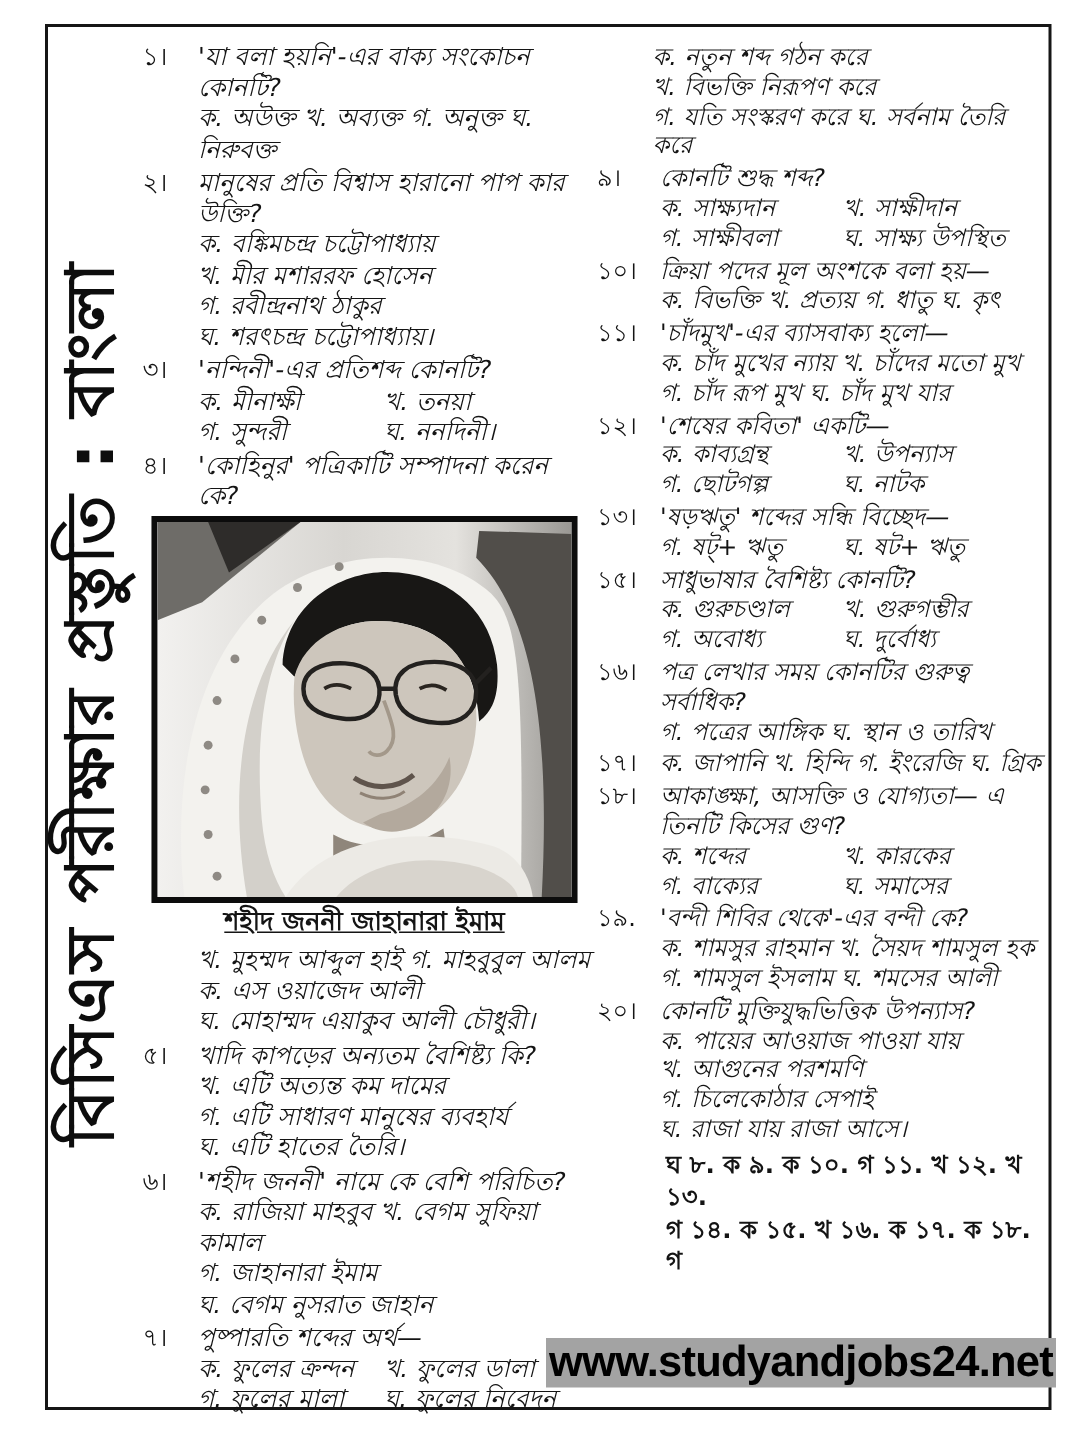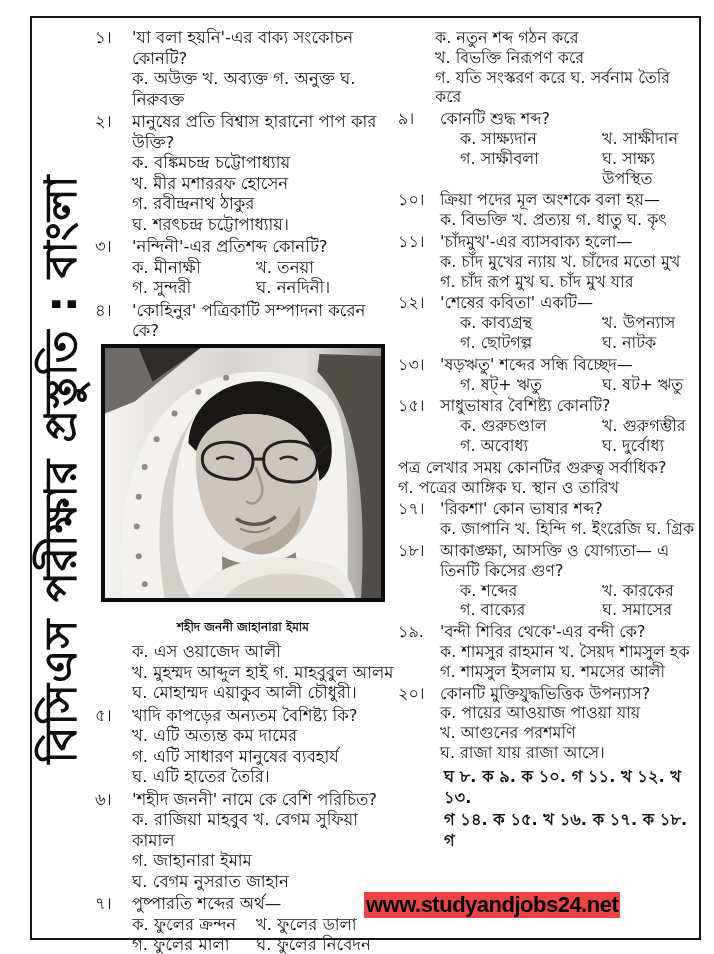--- a/index.html
+++ b/index.html
@@ -20,47 +20,47 @@
     transform:translate(-50%,-50%) rotate(-90deg);
     white-space:nowrap;font-size:44px;font-weight:bold;letter-spacing:1px;color:#0d0d0d;
   }
   
   .col{position:absolute;top:28px;}
   .col-left{left:95px;width:300px;font-size:16.5px;line-height:20.5px;}
   .col-right{left:398px;width:302px;font-size:16px;line-height:19.8px;}
   .q{display:flex;margin-bottom:2px;}
   .qnum{width:37px;flex:none;}
   .col-right .qnum{width:42px;}
-  .qbody{flex:1;min-width:0;}
+  .qbody{flex:1;min-width:0;font-style:italic;}
   .optline{}
   .cells{display:flex;}
   .cells .c{min-width:124px;padding-right:4px;box-sizing:border-box;}
-  .col-right .cells .c{min-width:122px;margin-left:20px;}
+  .col-right .cells .c{min-width:122px;}
   .cells .c:last-child{min-width:0;padding-right:0;}
   .cont .qnum{width:37px;}
   
   .photo{
     margin:4px 0 0 6px;width:276px;height:250px;
     border:4px solid #0c0c0c;box-sizing:content-box;background:#ddd;
   }
   .photo svg{display:block;width:100%;height:100%;}
   .caption{
-    width:284px;margin:15px 0 5px 6px;text-align:center;
-    font-weight:bold;font-size:12px;
+    width:284px;margin:3px 0 5px 6px;text-align:center;
+    font-weight:bold;font-size:17px;text-decoration:underline;
   }
   
   .answers{font-weight:bold;margin-top:3px;font-size:16.3px;line-height:21.5px;}
   .ans-line.ind{padding-left:46px;}
   .ans-label{padding-right:5px;}
   
   .website{
     position:absolute;left:364px;top:892px;
     font-family:"Liberation Sans","DejaVu Sans",sans-serif;
-    font-size:22px;font-weight:bold;color:#000;letter-spacing:-0.5px;
-    background:#ef4444;padding:0 2px;
+    font-size:29px;font-weight:bold;color:#000;letter-spacing:-0.5px;
+    background:#a3a3a3;padding:0 2px;
   }
 </style>
 </head>
 <body>
 
 <div class="frame"></div>
 
 <div class="sidebar-wrap">
   <div class="sidebar-title">বিসিএস পরীক্ষার প্রস্তুতি : বাংলা</div>
 </div>
@@ -151,22 +151,22 @@
       <path d="M86,252 C110,214 170,202 226,218 C242,224 250,238 252,252 Z" fill="#eceae5"></path>
       <path d="M120,252 C140,228 180,222 216,232 C232,238 240,244 242,252 Z" fill="#d8d4cd"></path>
     </svg>
   </figure>
   <div class="caption">শহীদ জননী জাহানারা ইমাম</div>
 
   <div id="colLeftBottom">
       <div class="q cont">
         <div class="qnum"></div>
         <div class="qbody">
+          <div class="optline"><span class="c">খ. মুহম্মদ আব্দুল হাই গ. মাহবুবুল আলম</span></div>
           <div class="optline"><span class="c">ক. এস ওয়াজেদ আলী</span></div>
-          <div class="optline"><span class="c">খ. মুহম্মদ আব্দুল হাই গ. মাহবুবুল আলম</span></div>
           <div class="optline"><span class="c">ঘ. মোহাম্মদ এয়াকুব আলী চৌধুরী।</span></div>
         </div>
       </div>
       <div class="q">
         <div class="qnum">৫।</div>
         <div class="qbody">
           <div class="qtext">খাদি কাপড়ের অন্যতম বৈশিষ্ট্য কি?</div>
           <div class="optline"><span class="c">খ. এটি অত্যন্ত কম দামের</span></div>
           <div class="optline"><span class="c">গ. এটি সাধারণ মানুষের ব্যবহার্য</span></div>
           <div class="optline"><span class="c">ঘ. এটি হাতের তৈরি।</span></div>
@@ -269,29 +269,29 @@
             <span class="c">ক. গুরুচণ্ডাল</span>
             <span class="c">খ. গুরুগম্ভীর</span>
           </div>
           <div class="optline cells">
             <span class="c">গ. অবোধ্য</span>
             <span class="c">ঘ. দুর্বোধ্য</span>
           </div>
         </div>
       </div>
       <div class="q">
+        <div class="qnum">১৬।</div>
         <div class="qbody">
           <div class="qtext">পত্র লেখার সময় কোনটির গুরুত্ব সর্বাধিক?</div>
           <div class="optline"><span class="c">গ. পত্রের আঙ্গিক  ঘ. স্থান ও তারিখ</span></div>
         </div>
       </div>
       <div class="q">
         <div class="qnum">১৭।</div>
         <div class="qbody">
-          <div class="qtext">'রিকশা' কোন ভাষার শব্দ?</div>
           <div class="optline"><span class="c">ক. জাপানি খ. হিন্দি গ. ইংরেজি ঘ. গ্রিক</span></div>
         </div>
       </div>
       <div class="q">
         <div class="qnum">১৮।</div>
         <div class="qbody">
           <div class="qtext">আকাঙ্ক্ষা, আসক্তি ও যোগ্যতা— এ তিনটি কিসের গুণ?</div>
           <div class="optline cells">
             <span class="c">ক. শব্দের</span>
             <span class="c">খ. কারকের</span>
@@ -309,20 +309,21 @@
           <div class="optline"><span class="c">ক. শামসুর রাহমান খ. সৈয়দ শামসুল হক</span></div>
           <div class="optline"><span class="c">গ. শামসুল ইসলাম ঘ. শমসের আলী</span></div>
         </div>
       </div>
       <div class="q">
         <div class="qnum">২০।</div>
         <div class="qbody">
           <div class="qtext">কোনটি মুক্তিযুদ্ধভিত্তিক উপন্যাস?</div>
           <div class="optline"><span class="c">ক. পায়ের আওয়াজ পাওয়া যায়</span></div>
           <div class="optline"><span class="c">খ. আগুনের পরশমণি</span></div>
+          <div class="optline"><span class="c">গ. চিলেকোঠার সেপাই</span></div>
           <div class="optline"><span class="c">ঘ. রাজা যায় রাজা আসে।</span></div>
         </div>
       </div>
     </div>
   <div class="answers" id="answers">
       <div class="ans-line ind">ঘ ৮. ক ৯. ক ১০. গ ১১. খ ১২. খ ১৩.</div>
       <div class="ans-line ind">গ ১৪. ক ১৫. খ ১৬. ক ১৭. ক ১৮. গ</div>
     </div>
 </div>
 

